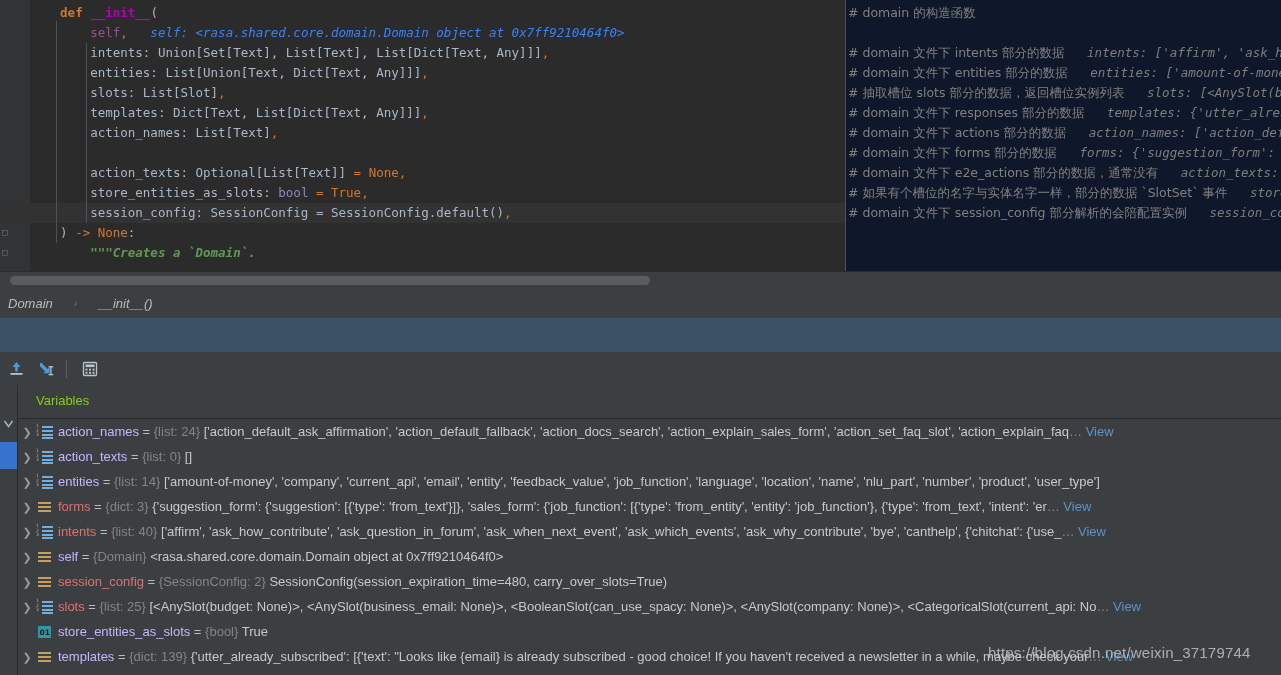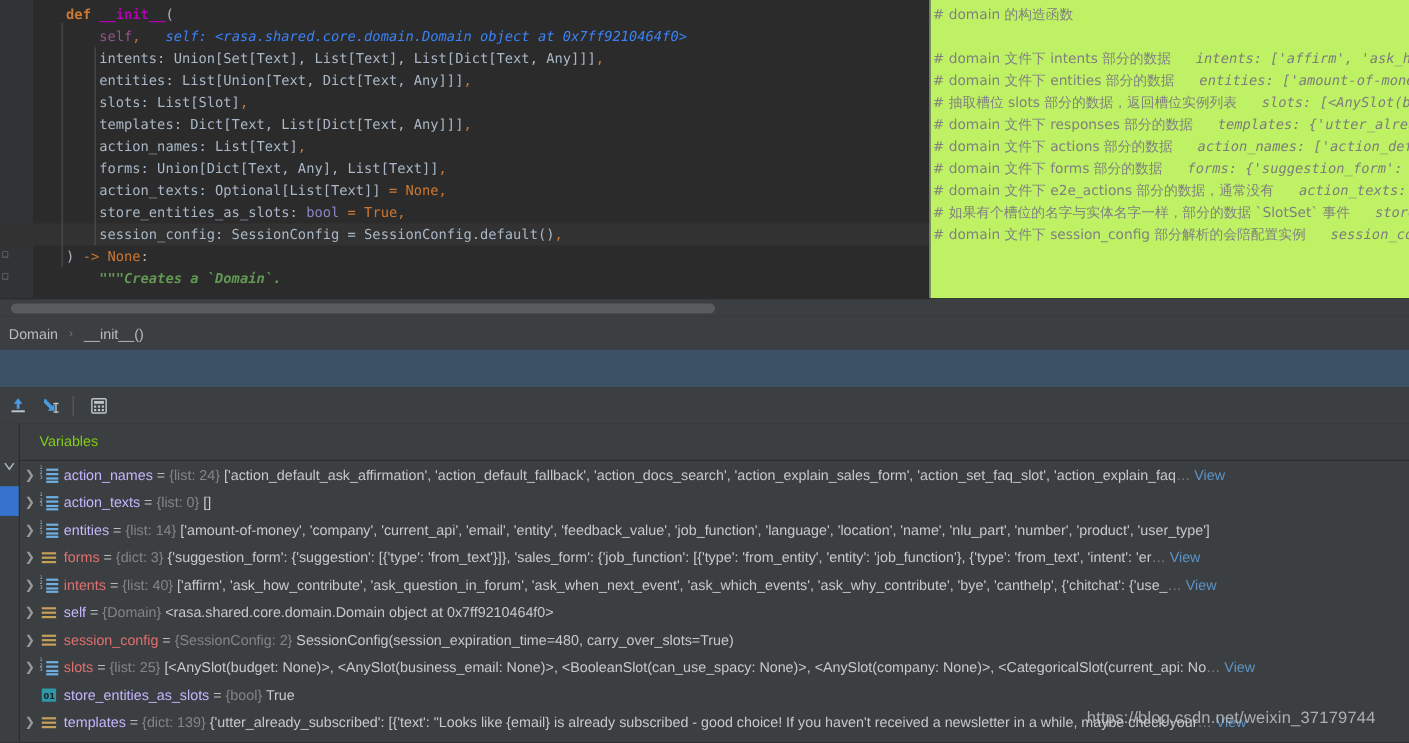--- a/index.html
+++ b/index.html
@@ -47,21 +47,21 @@
   .k-self  { color: #94558d; }
   .k-comma { color: #cc7832; }
   .k-const { color: #cc7832; }
   .k-bool  { color: #8888c6; }
   .k-hint  { color: #3b82f6; font-style: italic; }
   .k-doc   { color: #629755; font-style: italic; font-weight: bold; }
 
   
   .comment-pane {
     position: absolute; left: 845px; top: 0; width: 436px; height: 272px;
-    background: #bef264; overflow: hidden;
+    background: #0f172a; overflow: hidden;
   }
   .comment-pane .divider {
     position: absolute; left: 0; top: 0; width: 1px; height: 272px;
     background: #4e5254;
   }
   .cmline {
     position: absolute; left: 3px; height: 20px; line-height: 20px;
     white-space: pre;
     font-family: "DejaVu Sans Mono", monospace;
     font-size: 12.5px;
@@ -84,21 +84,21 @@
     background: #292b2d;
   }
 
   
   .breadcrumb {
     position: absolute; left: 0; top: 288px; width: 1281px; height: 30px;
     background: #3c3f41;
     font-size: 13px; color: #bbbbbb;
     display: flex; align-items: center;
   }
-  .breadcrumb .crumb { padding: 0 4px; }
+  .breadcrumb .crumb { padding: 0 15px; font-style: italic; }
   .breadcrumb .sep { color: #787878; padding: 0 6px; font-size: 11px; }
   .breadcrumb .first { padding-left: 8px; }
 
   
   .blue-band {
     position: absolute; left: 0; top: 318px; width: 1281px; height: 34px;
     background: #3c5066;
   }
 
   
@@ -214,21 +214,20 @@
         <div class="gutter-mark" style="top: 248px;">□</div>
       </div>
     <div class="code-layer">
         <div class="cline" style="top: 3px;"><span class="txt" style="left: 60.08px;"><span class="k-def">def </span><span class="k-fn">__init__</span><span class="k-plain">(</span></span></div>
         <div class="cline" style="top: 23px;"><span class="txt" style="left: 90.16px;"><span class="k-self">self</span><span class="k-comma">,</span><span class="k-hint">   self: &lt;rasa.shared.core.domain.Domain object at 0x7ff9210464f0&gt;</span></span></div>
         <div class="cline" style="top: 43px;"><span class="txt" style="left: 90.16px;"><span class="k-plain">intents: Union[Set[Text], List[Text], List[Dict[Text, Any]]]</span><span class="k-comma">,</span></span></div>
         <div class="cline" style="top: 63px;"><span class="txt" style="left: 90.16px;"><span class="k-plain">entities: List[Union[Text, Dict[Text, Any]]]</span><span class="k-comma">,</span></span></div>
         <div class="cline" style="top: 83px;"><span class="txt" style="left: 90.16px;"><span class="k-plain">slots: List[Slot]</span><span class="k-comma">,</span></span></div>
         <div class="cline" style="top: 103px;"><span class="txt" style="left: 90.16px;"><span class="k-plain">templates: Dict[Text, List[Dict[Text, Any]]]</span><span class="k-comma">,</span></span></div>
         <div class="cline" style="top: 123px; padding-left: 28px;"><span class="txt" style="left: 90.16px;"><span class="k-plain">action_names: List[Text]</span><span class="k-comma">,</span></span></div>
-        <div class="cline" style="top: 143px;"><span class="txt" style="left: 90.16px;"><span class="k-plain">forms: Union[Dict[Text, Any], List[Text]]</span><span class="k-comma">,</span></span></div>
         <div class="cline" style="top: 163px;"><span class="txt" style="left: 90.16px;"><span class="k-plain">action_texts: Optional[List[Text]] </span><span class="k-comma">= </span><span class="k-const">None</span><span class="k-comma">,</span></span></div>
         <div class="cline" style="top: 183px;"><span class="txt" style="left: 90.16px;"><span class="k-plain">store_entities_as_slots: </span><span class="k-bool">bool </span><span class="k-comma">= </span><span class="k-const">True</span><span class="k-comma">,</span></span></div>
         <div class="cline hl" style="top: 203px;"><span class="txt" style="left: 90.16px;"><span class="k-plain">session_config: SessionConfig = SessionConfig.default()</span><span class="k-comma">,</span></span></div>
         <div class="cline" style="top: 223px;"><span class="txt" style="left: 60.08px;"><span class="k-plain">) </span><span class="k-comma">-&gt; </span><span class="k-const">None</span><span class="k-plain">:</span></span></div>
         <div class="cline" style="top: 243px;"><span class="txt" style="left: 90.16px;"><span class="k-doc">"""Creates a `Domain`.</span></span></div>
       </div>
   <div class="indent-guide" style="top: 21px; height: 222px; left: 56.08px;"></div>
       <div class="indent-guide" style="top: 43px; height: 180px; left: 86.16px;"></div>
     </div>
 

